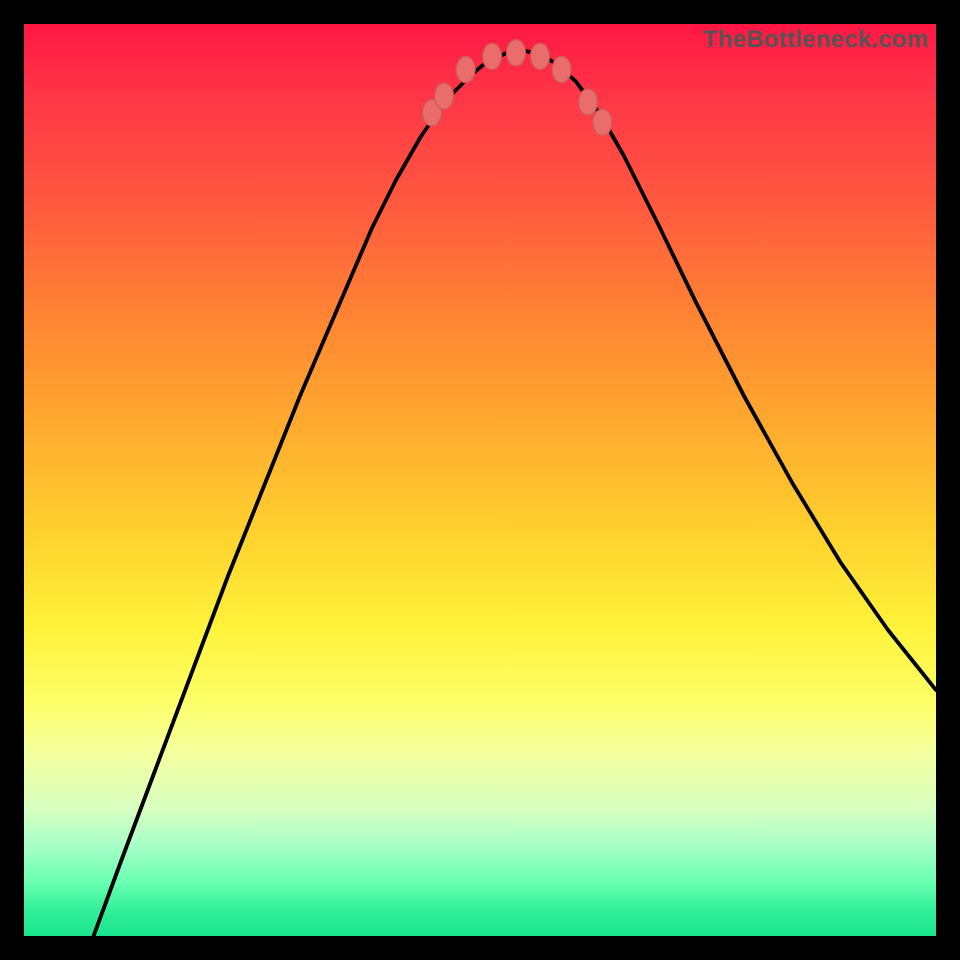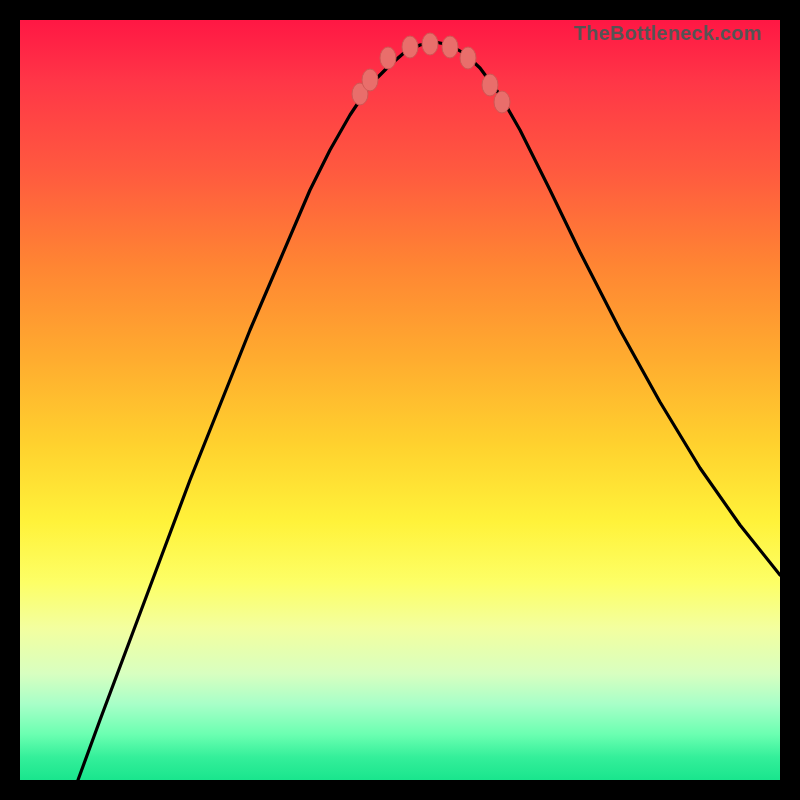--- a/index.html
+++ b/index.html
@@ -40,21 +40,21 @@
       #d8ffc0 86%,
       #a8ffc8 90%,
       #6bffb1 94%,
       #34ef9a 97%,
       #19e58d 100%
     );
   }
   .watermark {
     position: absolute;
     top: 22px;
-    right: 38px;
+    right: 26px;
     color: #545454;
     font-size: 20px;
     font-weight: 600;
     letter-spacing: 0.2px;
     font-family: Arial, Helvetica, sans-serif;
   }
   svg.curve {
     position: absolute;
     top: 0;
     left: 0;

